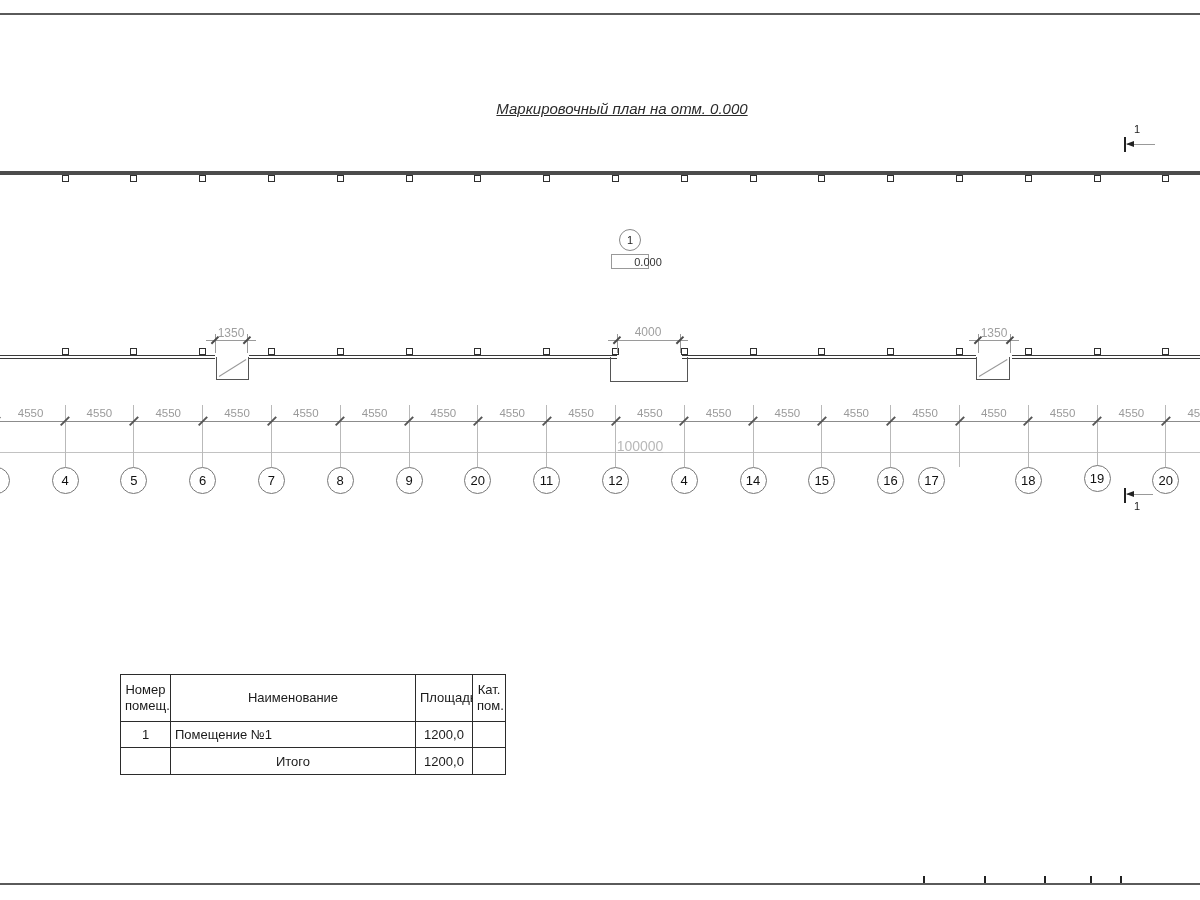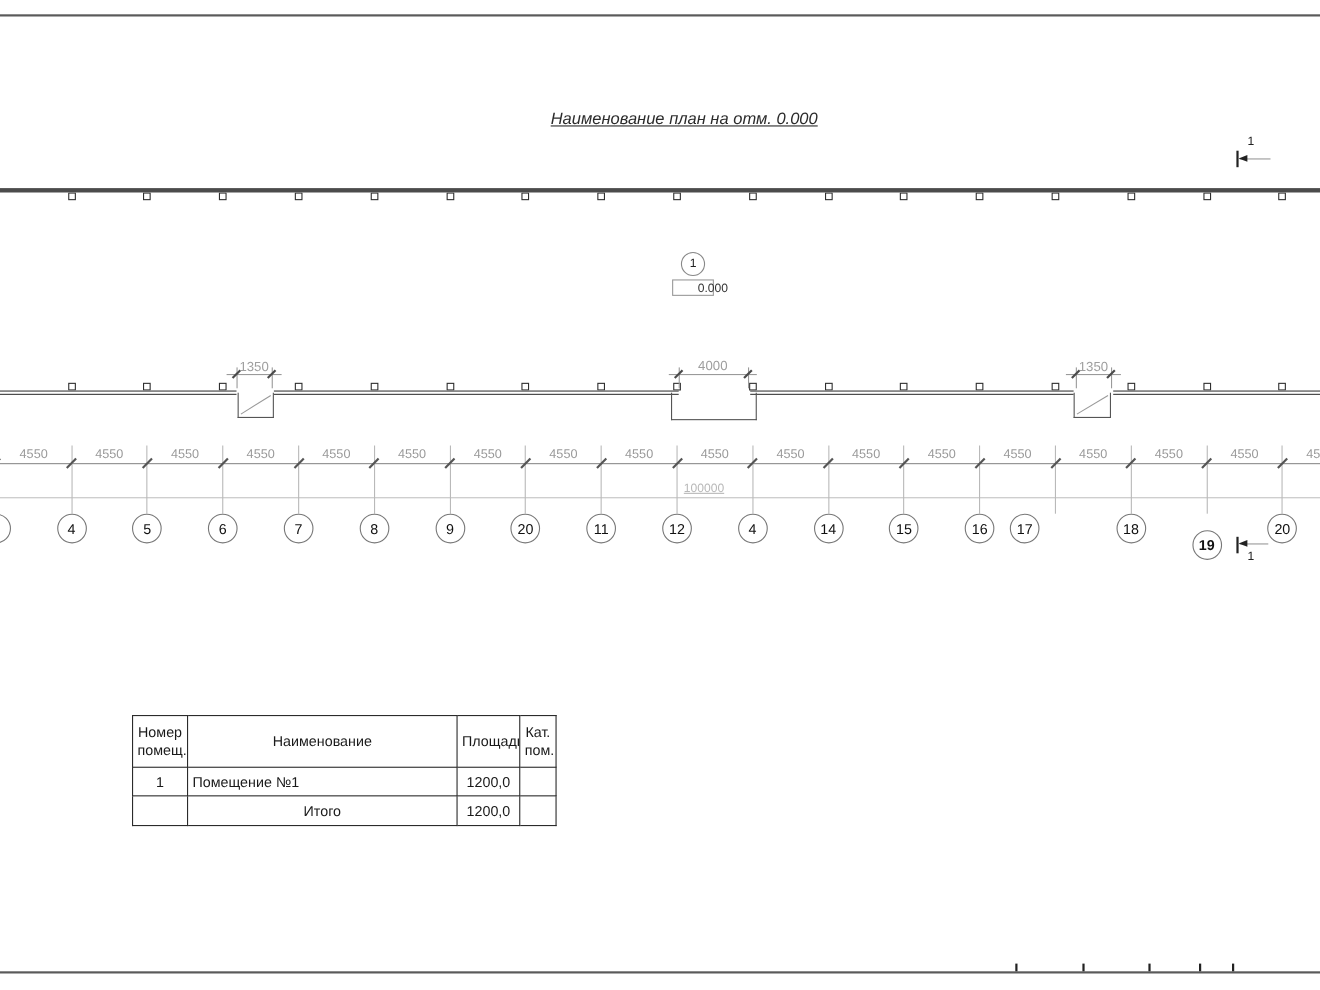--- a/index.html
+++ b/index.html
@@ -12,61 +12,61 @@
               text-decoration:underline;white-space:nowrap;text-align:center;}
   .wall-top{position:absolute;background:#4c4c4c;}
   .wall-mid{position:absolute;height:4px;border-top:1.2px solid #3a3a3a;border-bottom:1.2px solid #3a3a3a;box-sizing:border-box;}
   .col-square{position:absolute;width:7px;height:7px;border:1.5px solid #2f2f2f;background:#fff;box-sizing:border-box;}
   .axis-line{position:absolute;width:1px;background:#b9b9b9;}
   .dim-line{position:absolute;height:1.3px;background:#8c8c8c;}
   .dim-line-light{position:absolute;height:1px;background:#c2c2c2;}
   .dim-tick{position:absolute;width:1.6px;height:12px;background:#555;transform:rotate(45deg);}
   .dim-tick-sm{position:absolute;width:1.6px;height:10px;background:#4a4a4a;transform:rotate(45deg);}
   .bay-label{position:absolute;font-size:11.5px;color:#9a9a9a;transform:translateX(-50%);white-space:nowrap;}
-  .total-label{position:absolute;font-size:11px;color:#b8b8b8;transform:translateX(-50%);text-decoration:underline;}
+  .total-label{position:absolute;font-size:14px;color:#b8b8b8;transform:translateX(-50%);text-decoration:underline;}
   .axis-circle{position:absolute;width:27px;height:27px;border:1px solid #777;border-radius:50%;
                background:#fff;box-sizing:border-box;display:flex;align-items:center;justify-content:center;
                font-size:13px;color:#111;}
   .open-ext{position:absolute;width:1px;background:#9a9a9a;}
   .open-dim-line{position:absolute;height:1px;background:#9a9a9a;}
   .open-label{position:absolute;font-size:12px;color:#9f9f9f;transform:translateX(-50%);white-space:nowrap;}
   .recess{position:absolute;border-left:1.5px solid #555;border-right:1.5px solid #555;border-bottom:1.5px solid #555;box-sizing:border-box;}
   .leaf{position:absolute;height:1px;background:#999;transform-origin:left center;}
   .sec-vline{position:absolute;width:1.6px;background:#222;}
   .sec-hline{position:absolute;height:1px;background:#999;}
   .sec-arrow{position:absolute;width:0;height:0;border-top:3.5px solid transparent;
              border-bottom:3.5px solid transparent;border-right:8px solid #222;}
   .sec-label{position:absolute;font-size:11px;color:#222;}
   .tb-tick{position:absolute;width:1.5px;height:7px;background:#222;}
   .marker-circle{position:absolute;width:22px;height:22px;border:1px solid #888;border-radius:50%;
                  background:#fff;box-sizing:border-box;display:flex;align-items:center;justify-content:center;
                  font-size:11px;color:#222;}
   .elev-box{position:absolute;border:1px solid #999;background:#fff;display:flex;align-items:center;
             justify-content:center;font-size:11px;color:#333;box-sizing:border-box;padding-left:36px;}
-  table.sched{position:absolute;border-collapse:collapse;table-layout:fixed;font-size:13px;color:#1a1a1a;background:#fff;}
+  table.sched{position:absolute;border-collapse:collapse;table-layout:fixed;font-size:13px;color:#1a1a1a;background:#fff;margin-top:24px;}
   table.sched th, table.sched td{border:1.4px solid #2b2b2b;padding:0 4px;font-weight:normal;overflow:hidden;}
   table.sched th{text-align:center;line-height:1.25;}
   td.c{text-align:center;} td.l{text-align:left;padding-left:8px;} td.r{text-align:center;padding-right:3px;}
 </style>
 </head>
 <body>
 
 <div id="canvas">
 
   <div class="hline" style="left:0;top:13px;width:1200px;height:2px;"></div>
   <div class="hline" style="left:0;top:883px;width:1200px;height:2px;"></div>
   <div id="titleblock-ticks">
       <div class="tb-tick" style="left: 923px; top: 876px;"></div>
       <div class="tb-tick" style="left: 984px; top: 876px;"></div>
       <div class="tb-tick" style="left: 1044px; top: 876px;"></div>
       <div class="tb-tick" style="left: 1090px; top: 876px;"></div>
       <div class="tb-tick" style="left: 1120px; top: 876px;"></div>
     </div>
 
-  <div class="title-text" style="left:622px;top:100px;">Наименование план на отм. 0.000</div>
+  <div class="title-text" style="left:622px;top:100px;">Маркировочный план на отм. 0.000</div>
 
   <div>
     <div class="sec-vline" style="left:1124px;top:137px;height:15px;"></div>
     <div class="sec-hline" style="left:1127px;top:144px;width:28px;"></div>
     <div class="sec-arrow" style="left:1126px;top:140.5px;"></div>
     <div class="sec-label" style="left:1134px;top:123px;">1</div>
   </div>
 
   <div class="wall-top" style="left:0;top:171px;width:1200px;height:3.5px;"></div>
   <div id="top-wall-squares">
@@ -217,21 +217,21 @@
       <div class="axis-circle" style="left: 395.5px; top: 467px;">9</div>
       <div class="axis-circle" style="left: 464.3px; top: 467px;">20</div>
       <div class="axis-circle" style="left: 533.1px; top: 467px;">11</div>
       <div class="axis-circle" style="left: 601.9px; top: 467px;">12</div>
       <div class="axis-circle" style="left: 670.7px; top: 467px;">4</div>
       <div class="axis-circle" style="left: 739.5px; top: 467px;">14</div>
       <div class="axis-circle" style="left: 808.3px; top: 467px;">15</div>
       <div class="axis-circle" style="left: 877.1px; top: 467px;">16</div>
       <div class="axis-circle" style="left: 918px; top: 467px; text-align: center;">17</div>
       <div class="axis-circle" style="left: 1014.7px; top: 467px;">18</div>
-      <div class="axis-circle" style="left: 1083.5px; top: 482px; font-weight: bold;">19</div>
+      <div class="axis-circle" style="left: 1083.5px; top: 465px;">19</div>
       <div class="axis-circle" style="left: 1152.3px; top: 467px;">20</div>
     </div>
 
   <div>
     <div class="sec-vline" style="left:1124px;top:488px;height:15px;"></div>
     <div class="sec-hline" style="left:1127px;top:494px;width:26px;"></div>
     <div class="sec-arrow" style="left:1126px;top:490.5px;"></div>
     <div class="sec-label" style="left:1134px;top:500px;">1</div>
   </div>
 

